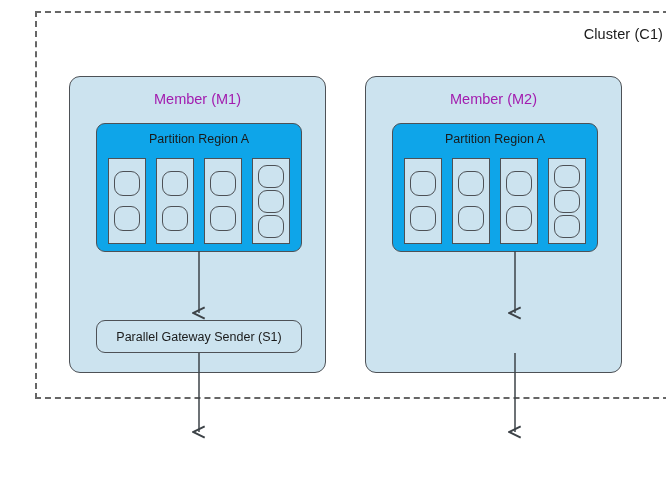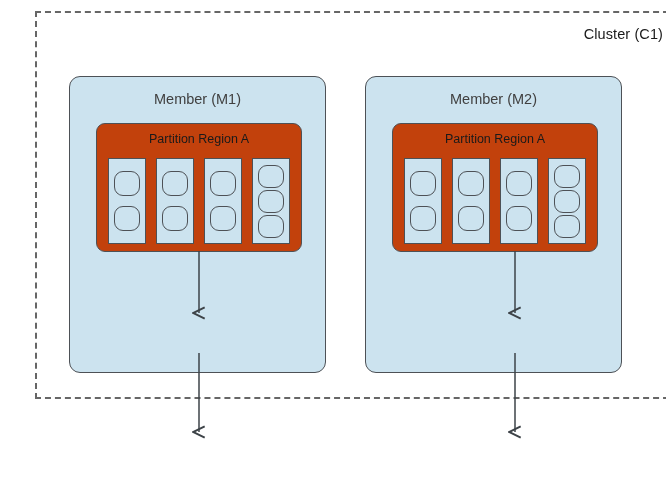--- a/index.html
+++ b/index.html
@@ -67,31 +67,31 @@
   #member-m1 { left: 45px; }
   #member-m2 { left: 341px; }
 
   .member-title {
     position: absolute;
     top: 14px;
     left: 0;
     right: 0;
     text-align: center;
     font-size: 14.5px;
-    color: #404040;
+    color: #a21caf;
   }
 
   
   .partition-region {
     position: absolute;
     left: 26px;
     top: 46px;
     width: 206px;
     height: 129px;
-    background: #c2410c;
+    background: #0ea5e9;
     border: 1.8px solid #4d5156;
     border-radius: 9px;
     box-sizing: border-box;
   }
   .partition-title {
     position: absolute;
     top: 8px;
     left: 0;
     right: 0;
     text-align: center;
@@ -191,20 +191,21 @@
           <div class="entry"></div>
         </div>
         <div class="bucket size-3">
           <div class="entry"></div>
           <div class="entry"></div>
           <div class="entry"></div>
         </div>
       </div>
     </div>
 
+    <div class="gateway-sender">Parallel Gateway Sender (S1)</div>
   </div>
 
   <div class="member" id="member-m2">
     <div class="member-title">Member (M2)</div>
 
     <div class="partition-region">
       <div class="partition-title">Partition Region A</div>
 
       <div class="bucket-row">
         <div class="bucket size-2">

